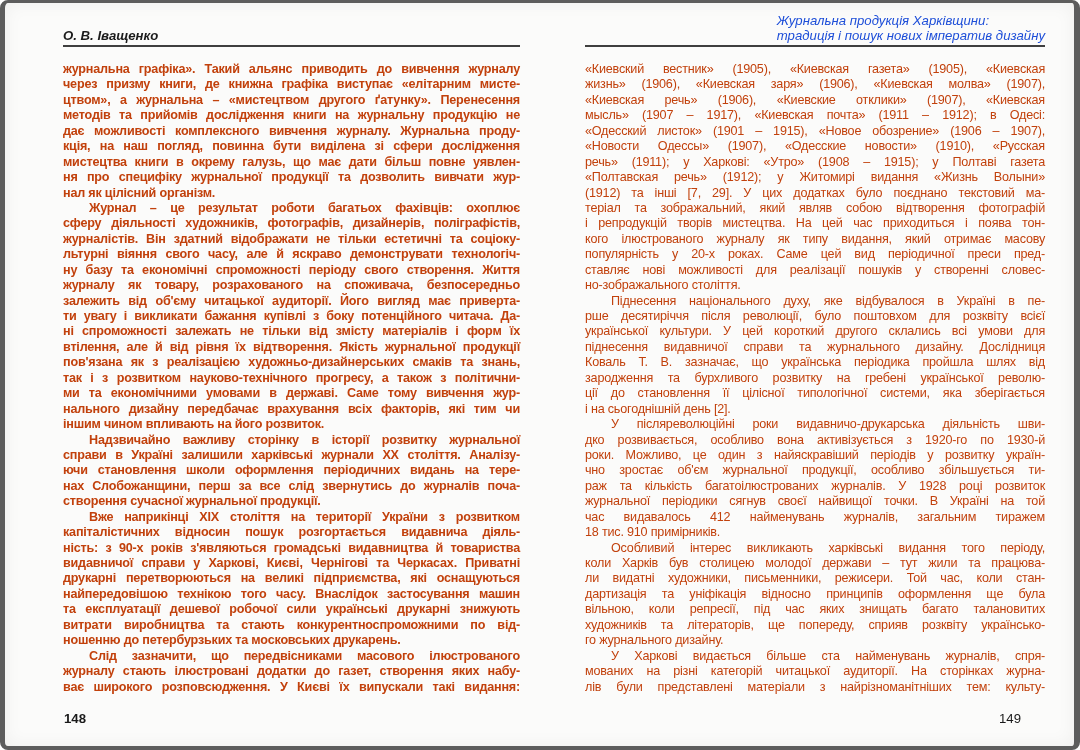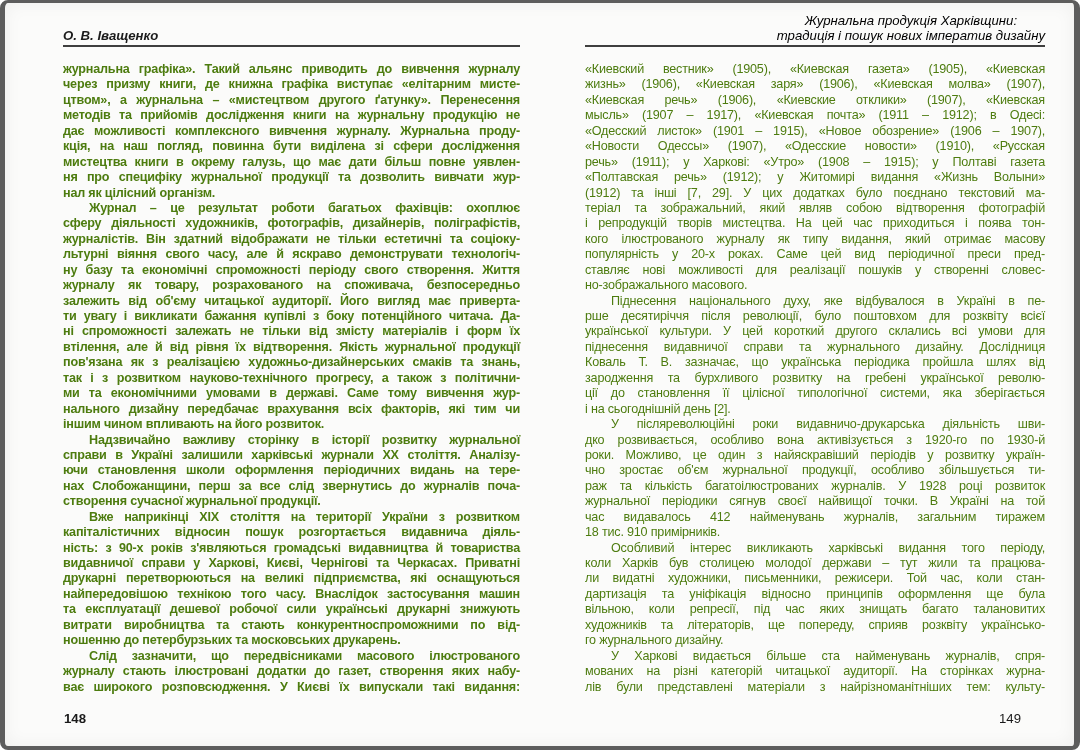--- a/index.html
+++ b/index.html
@@ -22,27 +22,27 @@
 
   .page-header {
     position:relative; height:31px;
     border-bottom:2px solid #3f3f3f;
   }
   .author-header {
     position:absolute; left:0; bottom:2px;
     font-style:italic; font-size:13.2px; color:#1c1c1c; white-space:nowrap;
   }
   .running-title {
-    position:absolute; right:0; bottom:2px; text-align:center;
-    font-style:italic; font-size:13.2px; line-height:15.2px; color:#000000; white-space:nowrap;
+    position:absolute; right:0; bottom:2px; text-align:left;
+    font-style:italic; font-size:13.2px; line-height:15.2px; color:#1d4ed8; white-space:nowrap;
   }
   .page-body {
     margin-top:15px;
     font-size:12.6px; line-height:15.43px; letter-spacing:-0.2px;
-    color:#4d7c0f;
+    color:#c2410c;
   }
   .bl { text-align:justify; text-align-last:justify; }
   .bl.pe { text-align-last:left; }
   .bl.ind { text-indent:26px; }
 
   .page-number {
     position:absolute; top:697px;
     font-size:13.2px; color:#1a1a1a;
   }
   .page.left  .page-number { left:1px;text-align:right; }
@@ -118,21 +118,21 @@
       <div class="bl">«Одесский листок» (1901 – 1915), «Новое обозрение» (1906 – 1907),</div>
       <div class="bl">«Новости Одессы» (1907), «Одесские новости» (1910), «Русская</div>
       <div class="bl">речь» (1911); у Харкові: «Утро» (1908 – 1915); у Полтаві газета</div>
       <div class="bl">«Полтавская речь» (1912); у Житомирі видання «Жизнь Волыни»</div>
       <div class="bl">(1912) та інші [7, 29]. У цих додатках було поєднано текстовий ма-</div>
       <div class="bl">теріал та зображальний, який являв собою відтворення фотографій</div>
       <div class="bl">і репродукцій творів мистецтва. На цей час приходиться і поява тон-</div>
       <div class="bl">кого ілюстрованого журналу як типу видання, який отримає масову</div>
       <div class="bl">популярність у 20-х роках. Саме цей вид періодичної преси пред-</div>
       <div class="bl">ставляє нові можливості для реалізації пошуків у створенні словес-</div>
-      <div class="bl pe">но-зображального масового.</div>
+      <div class="bl pe">но-зображального століття.</div>
       <div class="bl ind">Піднесення національного духу, яке відбувалося в Україні в пе-</div>
       <div class="bl">рше десятиріччя після революції, було поштовхом для розквіту всієї</div>
       <div class="bl">української культури. У цей короткий другого склались всі умови для</div>
       <div class="bl">піднесення видавничої справи та журнального дизайну. Дослідниця</div>
       <div class="bl">Коваль Т. В. зазначає, що українська періодика пройшла шлях від</div>
       <div class="bl">зародження та бурхливого розвитку на гребені української револю-</div>
       <div class="bl">ції до становлення її цілісної типологічної системи, яка зберігається</div>
       <div class="bl pe">і на сьогоднішній день [2].</div>
       <div class="bl ind">У післяреволюційні роки видавничо-друкарська діяльність шви-</div>
       <div class="bl">дко розвивається, особливо вона активізується з 1920-го по 1930-й</div>

